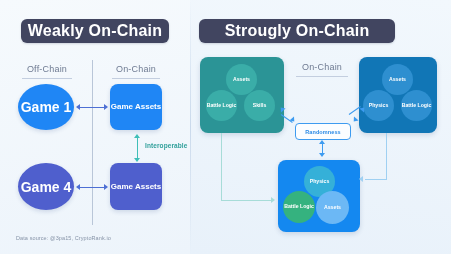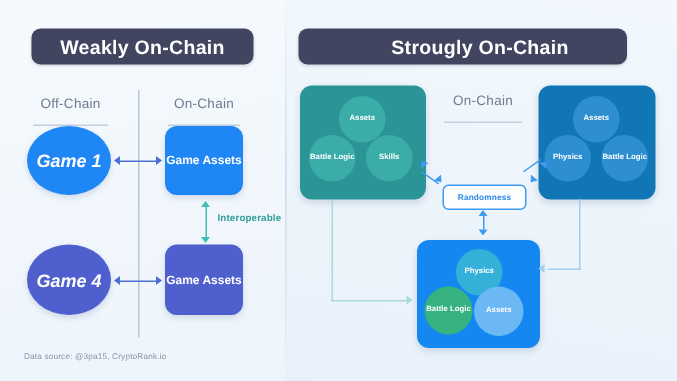--- a/index.html
+++ b/index.html
@@ -22,47 +22,46 @@
   #panel-right{left:190px;right:0;
     background:linear-gradient(190deg,#f2f8fd 0%,#e8f1fa 100%);}
   .panel-sep{position:absolute;left:190px;top:0;bottom:0;width:1px;
     background:linear-gradient(to bottom,rgba(200,216,234,0),rgba(196,213,233,.85),rgba(200,216,234,0));}
 
   
   .header-pill{
     position:absolute;height:24px;border-radius:6px;
     background:#414560;
     display:flex;align-items:center;justify-content:center;
-    color:#ffffff;font-size:13px;font-weight:bold;letter-spacing:.2px;
+    color:#ffffff;font-size:16px;font-weight:bold;letter-spacing:.2px;
     box-shadow:0 1px 2px rgba(40,50,80,.18);
   }
   #hdr-left{left:21px;top:19px;width:148px;}
-  #hdr-right{left:199px;top:19px;width:196px;padding-left:23px;}
+  #hdr-right{left:199px;top:19px;width:196px;}
 
   
   .sec-label{
     position:absolute;font-size:9px;color:#6f7b92;
-    border-bottom:1px solid #c3cedf;padding-bottom:9px;
+    border-bottom:1px solid #c3cedf;padding-bottom:4px;
     letter-spacing:.2px;
   }
   #lbl-offchain{left:22px;top:64px;width:50px;text-align:center;}
   #lbl-onchain{left:112px;top:64px;width:48px;text-align:center;}
   #lbl-onchain-right{left:296px;top:62px;width:52px;text-align:center;}
 
   
   #left-divider{position:absolute;left:92px;top:60px;height:165px;width:1px;
     background:#b9c6d8;}
 
   
   .game-circle{
     position:absolute;border-radius:50%;
     display:flex;align-items:center;justify-content:center;
-    color:#fff;font-size:12px;font-weight:bold;text-align:center;
+    color:#fff;font-size:14px;font-weight:bold;text-align:center;
     box-shadow:0 2px 4px rgba(40,70,130,.16);
-    font-style:italic;
   }
   #game1{left:18px;top:84px;width:56px;height:46px;background:#1f86f5;}
   #game2{left:18px;top:163px;width:56px;height:47px;background:#4f5fcd;}
 
   
   .asset-box{
     position:absolute;border-radius:8px;
     display:flex;align-items:center;justify-content:center;
     color:#fff;font-size:8px;font-weight:bold;text-align:right;line-height:1.25;
     box-shadow:0 2px 4px rgba(40,70,130,.16);

